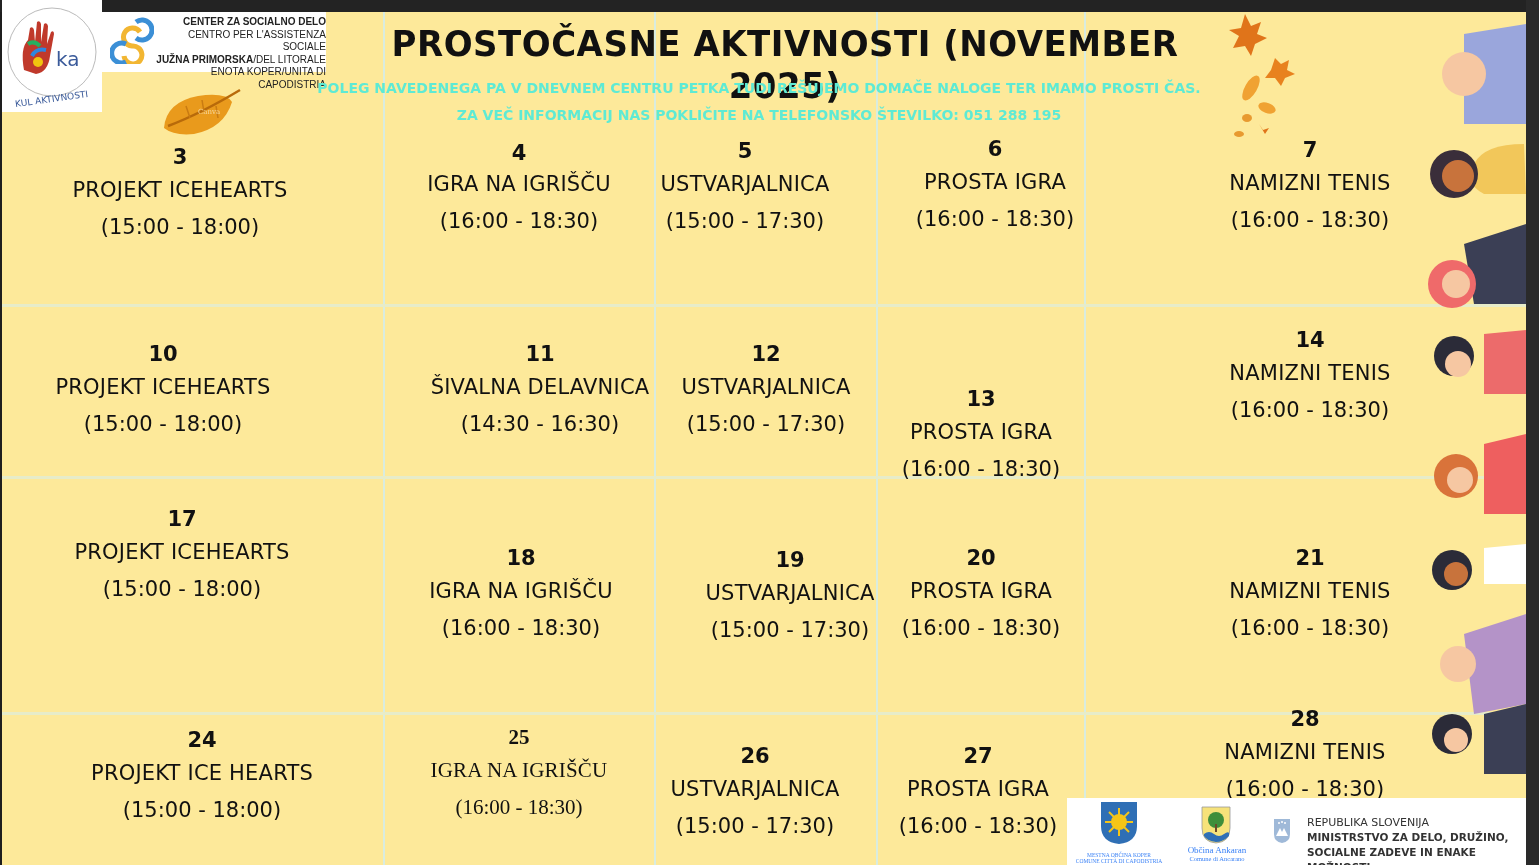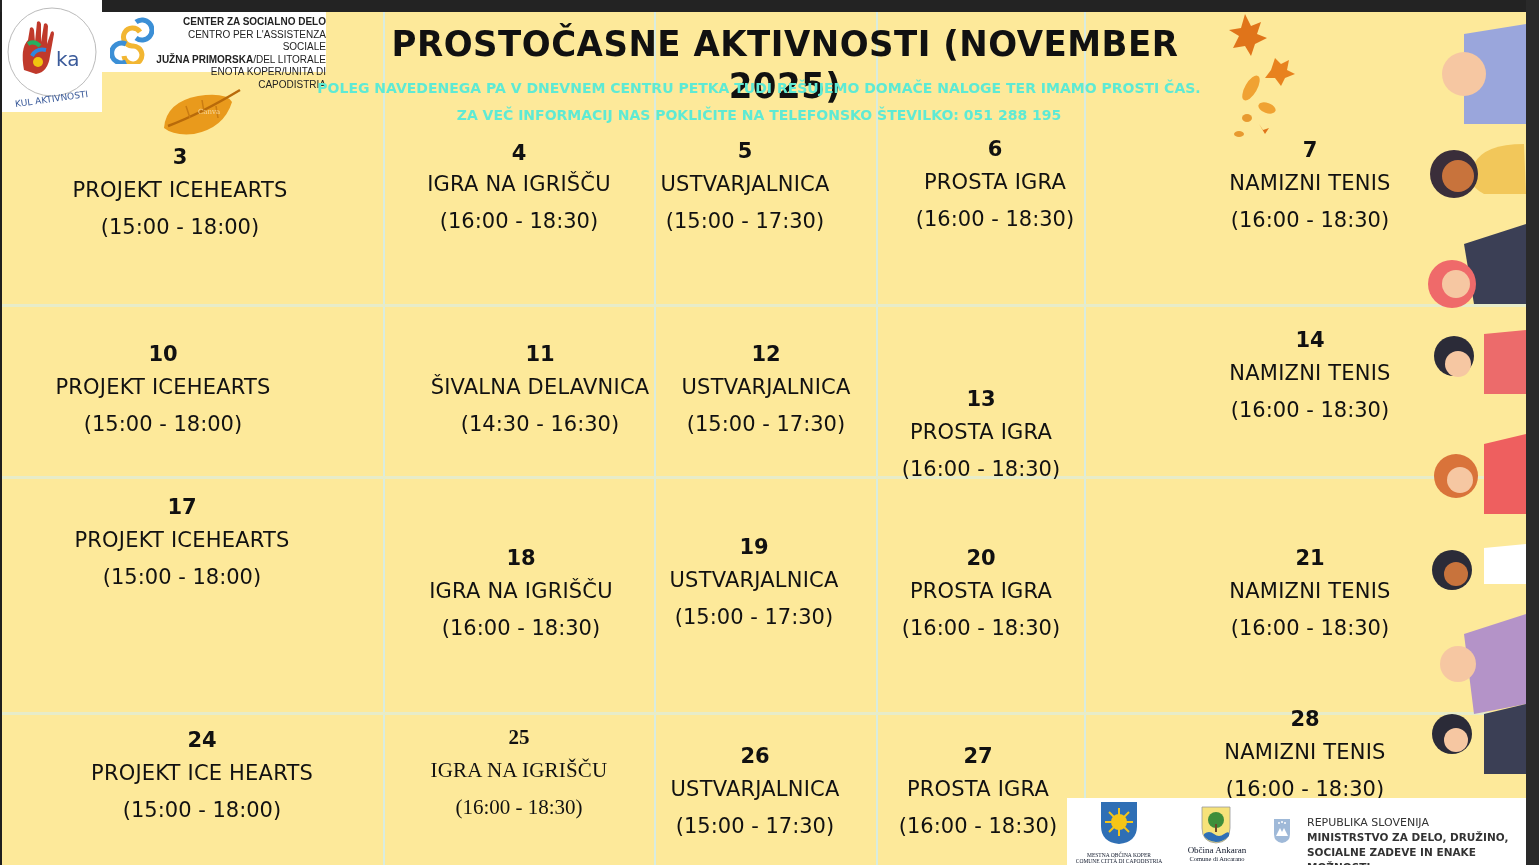--- a/index.html
+++ b/index.html
@@ -12,21 +12,21 @@
   .cell{position:absolute;text-align:center;color:#111;font-family:"DejaVu Sans",sans-serif;}
   .cell .day{font-weight:bold;font-size:21px;line-height:30px;}
   .cell .act{font-size:21px;line-height:37px;letter-spacing:0.2px;}
   .cell .time{font-size:21px;line-height:37px;}
   .title{position:absolute;left:330px;top:24px;width:910px;text-align:center;font-family:"DejaVu Sans",sans-serif;font-weight:bold;font-size:34px;letter-spacing:0.5px;color:#111;transform:scaleY(1.05);}
   .sub{position:absolute;left:309px;width:900px;text-align:center;font-family:"DejaVu Sans",sans-serif;font-weight:bold;font-size:14px;color:#5eead4;}
   .logo-box{position:absolute;background:#fff;text-align:right;}
   .csd-text{position:absolute;left:150px;top:15px;font-size:10px;line-height:12.5px;color:#222;font-family:"Liberation Sans",sans-serif;}
   .csd-text b{font-weight:bold;}
   .footer-logos{position:absolute;left:1067px;top:798px;width:459px;height:67px;background:#fff;}
-  .fl-text{position:absolute;font-family:"Liberation Serif",serif;color:#0f172a;text-align:center;}
+  .fl-text{position:absolute;font-family:"Liberation Serif",serif;color:#3b82f6;text-align:center;}
   .ministry{position:absolute;left:240px;top:18px;font-family:"DejaVu Sans",sans-serif;color:#333;font-size:11px;line-height:14px;}
   .ministry b{font-size:10.5px;}
   .leaf{position:absolute;}
   .kids{position:absolute;left:1424px;top:14px;width:102px;}
 </style>
 </head>
 <body>
 
 <div class="top-strip"></div>
 <div class="frame"></div>
@@ -159,31 +159,31 @@
   <div class="day">13</div>
   <div class="act">PROSTA IGRA</div>
   <div class="time">(16:00 - 18:30)</div>
 </div>
 <div class="cell" style="left:1195px;top:325px;width:230px;">
   <div class="day">14</div>
   <div class="act">NAMIZNI TENIS</div>
   <div class="time">(16:00 - 18:30)</div>
 </div>
 
-<div class="cell" style="left:40px;top:492px;width:284px;">
+<div class="cell" style="left:40px;top:504px;width:284px;">
   <div class="day">17</div>
   <div class="act">PROJEKT ICEHEARTS</div>
   <div class="time">(15:00 - 18:00)</div>
 </div>
 <div class="cell" style="left:384px;top:543px;width:274px;">
   <div class="day">18</div>
   <div class="act">IGRA NA IGRIŠČU</div>
   <div class="time">(16:00 - 18:30)</div>
 </div>
-<div class="cell" style="left:656px;top:532px;width:196px;">
+<div class="cell" style="left:656px;top:545px;width:196px;padding-left:36px;">
   <div class="day">19</div>
   <div class="act">USTVARJALNICA</div>
   <div class="time">(15:00 - 17:30)</div>
 </div>
 <div class="cell" style="left:878px;top:543px;width:206px;">
   <div class="day">20</div>
   <div class="act">PROSTA IGRA</div>
   <div class="time">(16:00 - 18:30)</div>
 </div>
 <div class="cell" style="left:1195px;top:543px;width:230px;">

